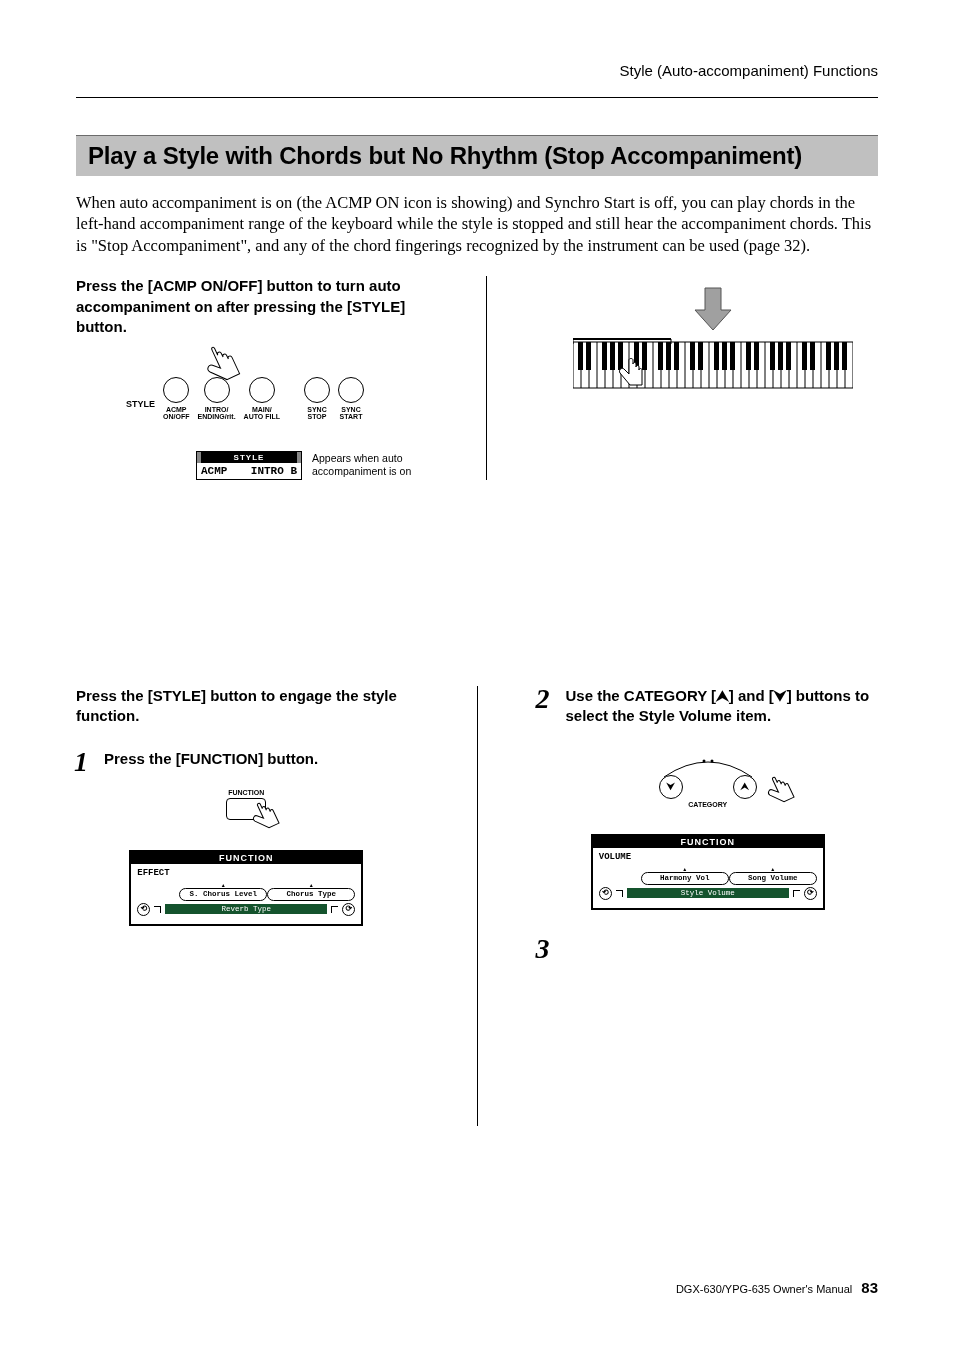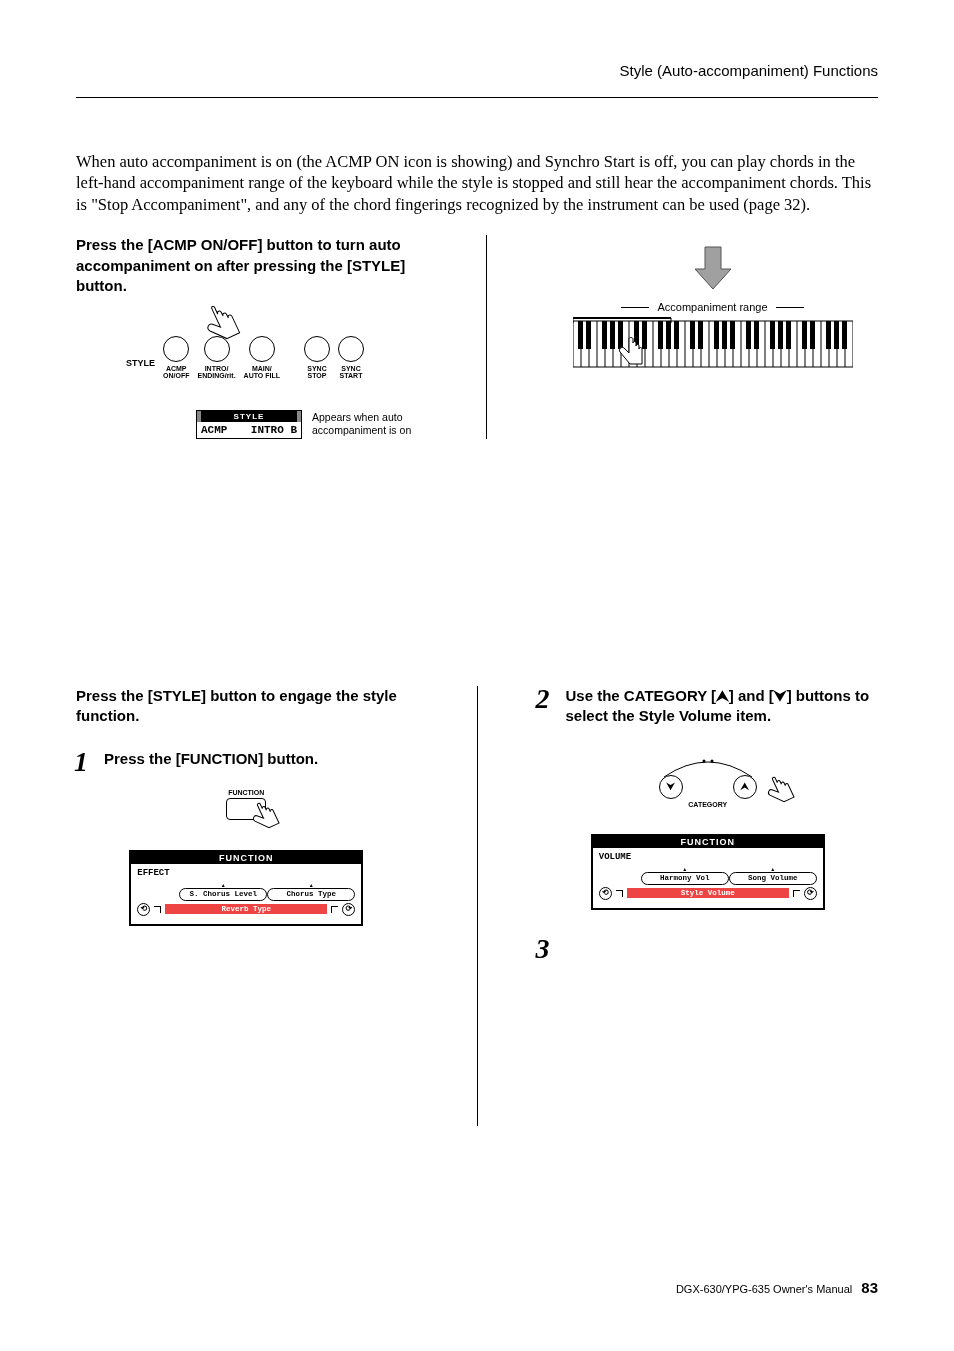--- a/index.html
+++ b/index.html
@@ -270,25 +270,25 @@
   }
   .bar-row {
     display: flex;
     align-items: center;
     gap: 4px;
     margin-top: 2px;
   }
   .black-bar {
     flex: 1;
     height: 10px;
-    background: #ef4444;
+    background: #14532d;
     color: #fff;
     font-size: 7.5px;
     font-family: "Courier New", monospace;
-    font-weight: bold;
+    font-weight: normal;
     text-align: center;
     line-height: 10px;
   }
   .tick-mark {
     font-size: 6px;
     text-align: center;
   }
   
   .cat-fig {
     margin: 24px auto 0 auto;
@@ -332,20 +332,23 @@
 </style>
 </head>
 <body>
 
 <div class="page">
 
   <div class="header-right">Style (Auto-accompaniment) Functions</div>
   <div class="hr-top"></div>
 
   <div class="content sec1">
+    <div class="section-bar">
+      <h2>Play a Style with Chords but No Rhythm (Stop Accompaniment)</h2>
+    </div>
     <p class="para">When auto accompaniment is on (the ACMP ON icon is showing) and Synchro Start is off, you can play chords in the left-hand accompaniment range of the keyboard while the style is stopped and still hear the accompaniment chords. This is "Stop Accompaniment", and any of the chord fingerings recognized by the instrument can be used (page 32).</p>
 
     <div class="two-col">
       <div class="col">
         <div class="bold-instr">Press the [ACMP ON/OFF] button to turn auto accompaniment on after pressing the [STYLE] button.</div>
 
         <div class="panel-fig">
           <div class="btn-row">
             <div class="style-lbl">STYLE</div>
             <div class="btn btn-small">
@@ -392,25 +395,20 @@
         </div>
       </div>
 
       <div class="col-divider"></div>
 
       <div class="col">
         <div class="kbd-fig">
           <svg class="arrow-down-big" width="40" height="46" viewBox="0 0 40 46">
             <path d="M12 2 h16 v22 h10 L20 44 L2 24 h10 z" fill="#a0a0a0" stroke="#555" stroke-width="1"></path>
           </svg>
-          <div>
-            <span class="kbd-label-line-l"></span>
-            <span class="kbd-label">Accompaniment range</span>
-            <span class="kbd-label-line"></span>
-          </div>
           <svg class="keyboard" width="280" height="60" viewBox="0 0 280 60">
             <rect x="0" y="4" width="280" height="46" fill="#fff" stroke="#000"></rect>
 
             <g stroke="#000">
               <line x1="8" y1="4" x2="8" y2="50"></line>
                 <line x1="16" y1="4" x2="16" y2="50"></line>
                 <line x1="24" y1="4" x2="24" y2="50"></line>
                 <line x1="32" y1="4" x2="32" y2="50"></line>
                 <line x1="40" y1="4" x2="40" y2="50"></line>
                 <line x1="48" y1="4" x2="48" y2="50"></line>

